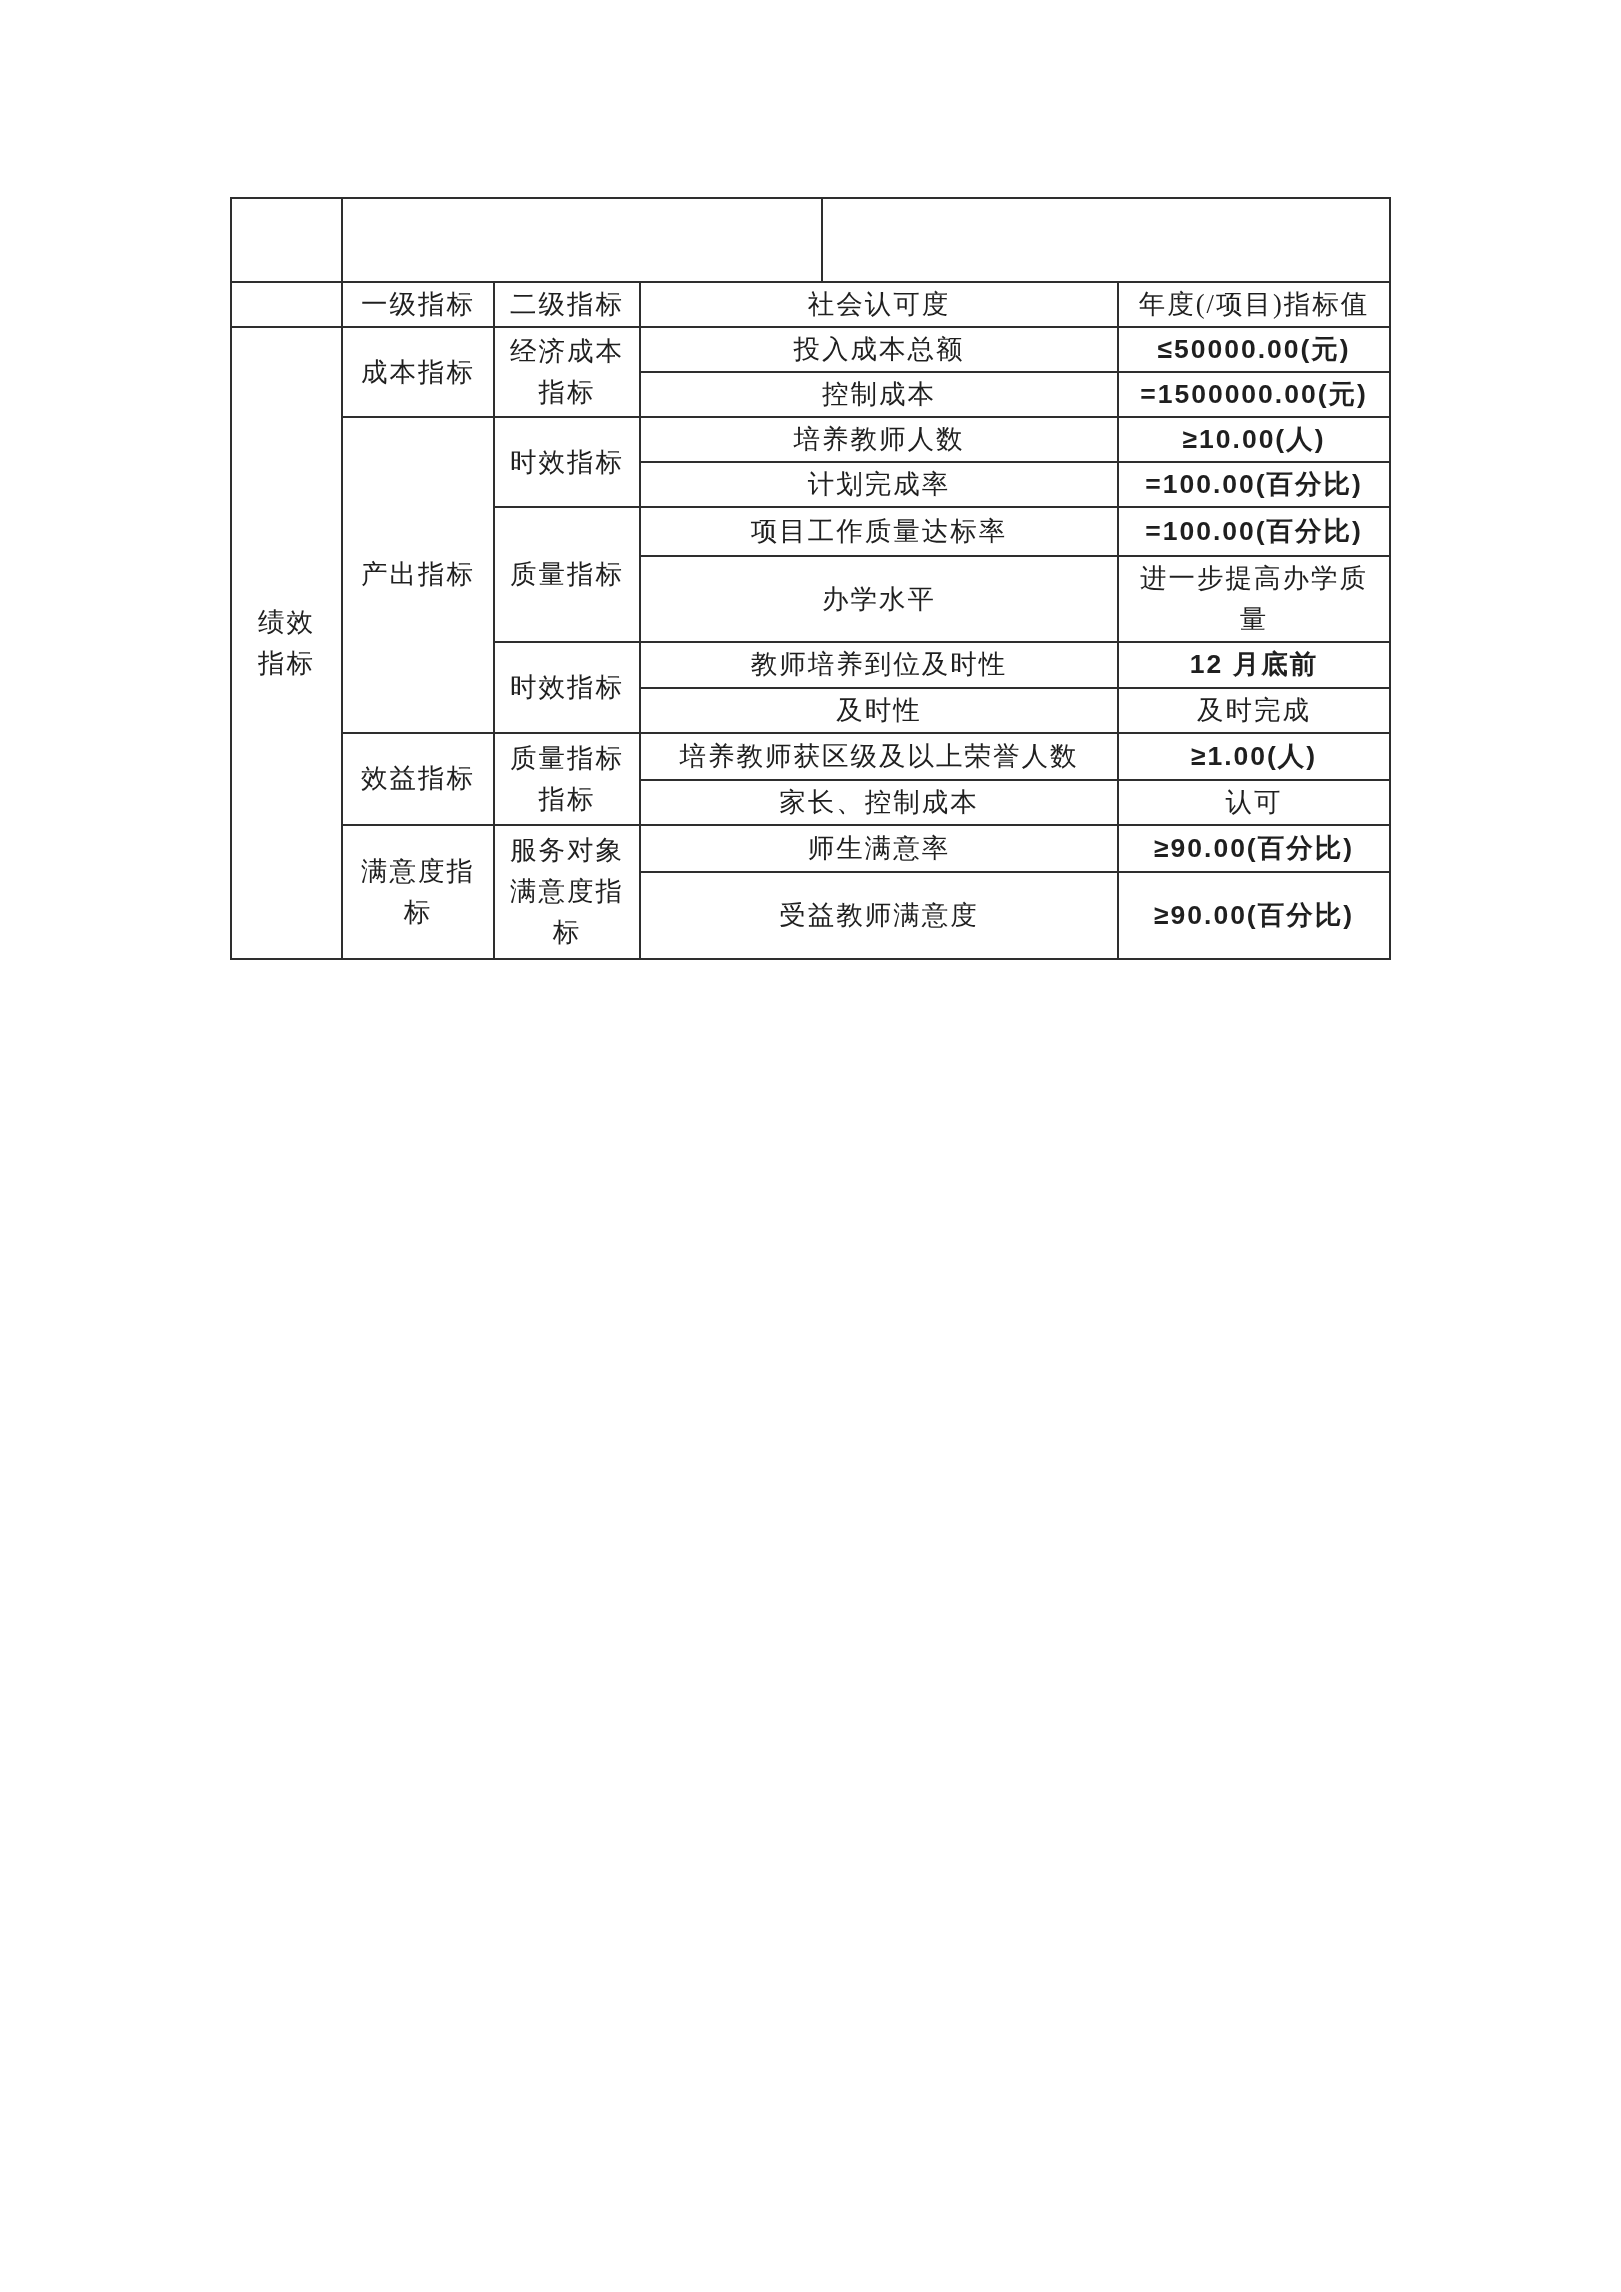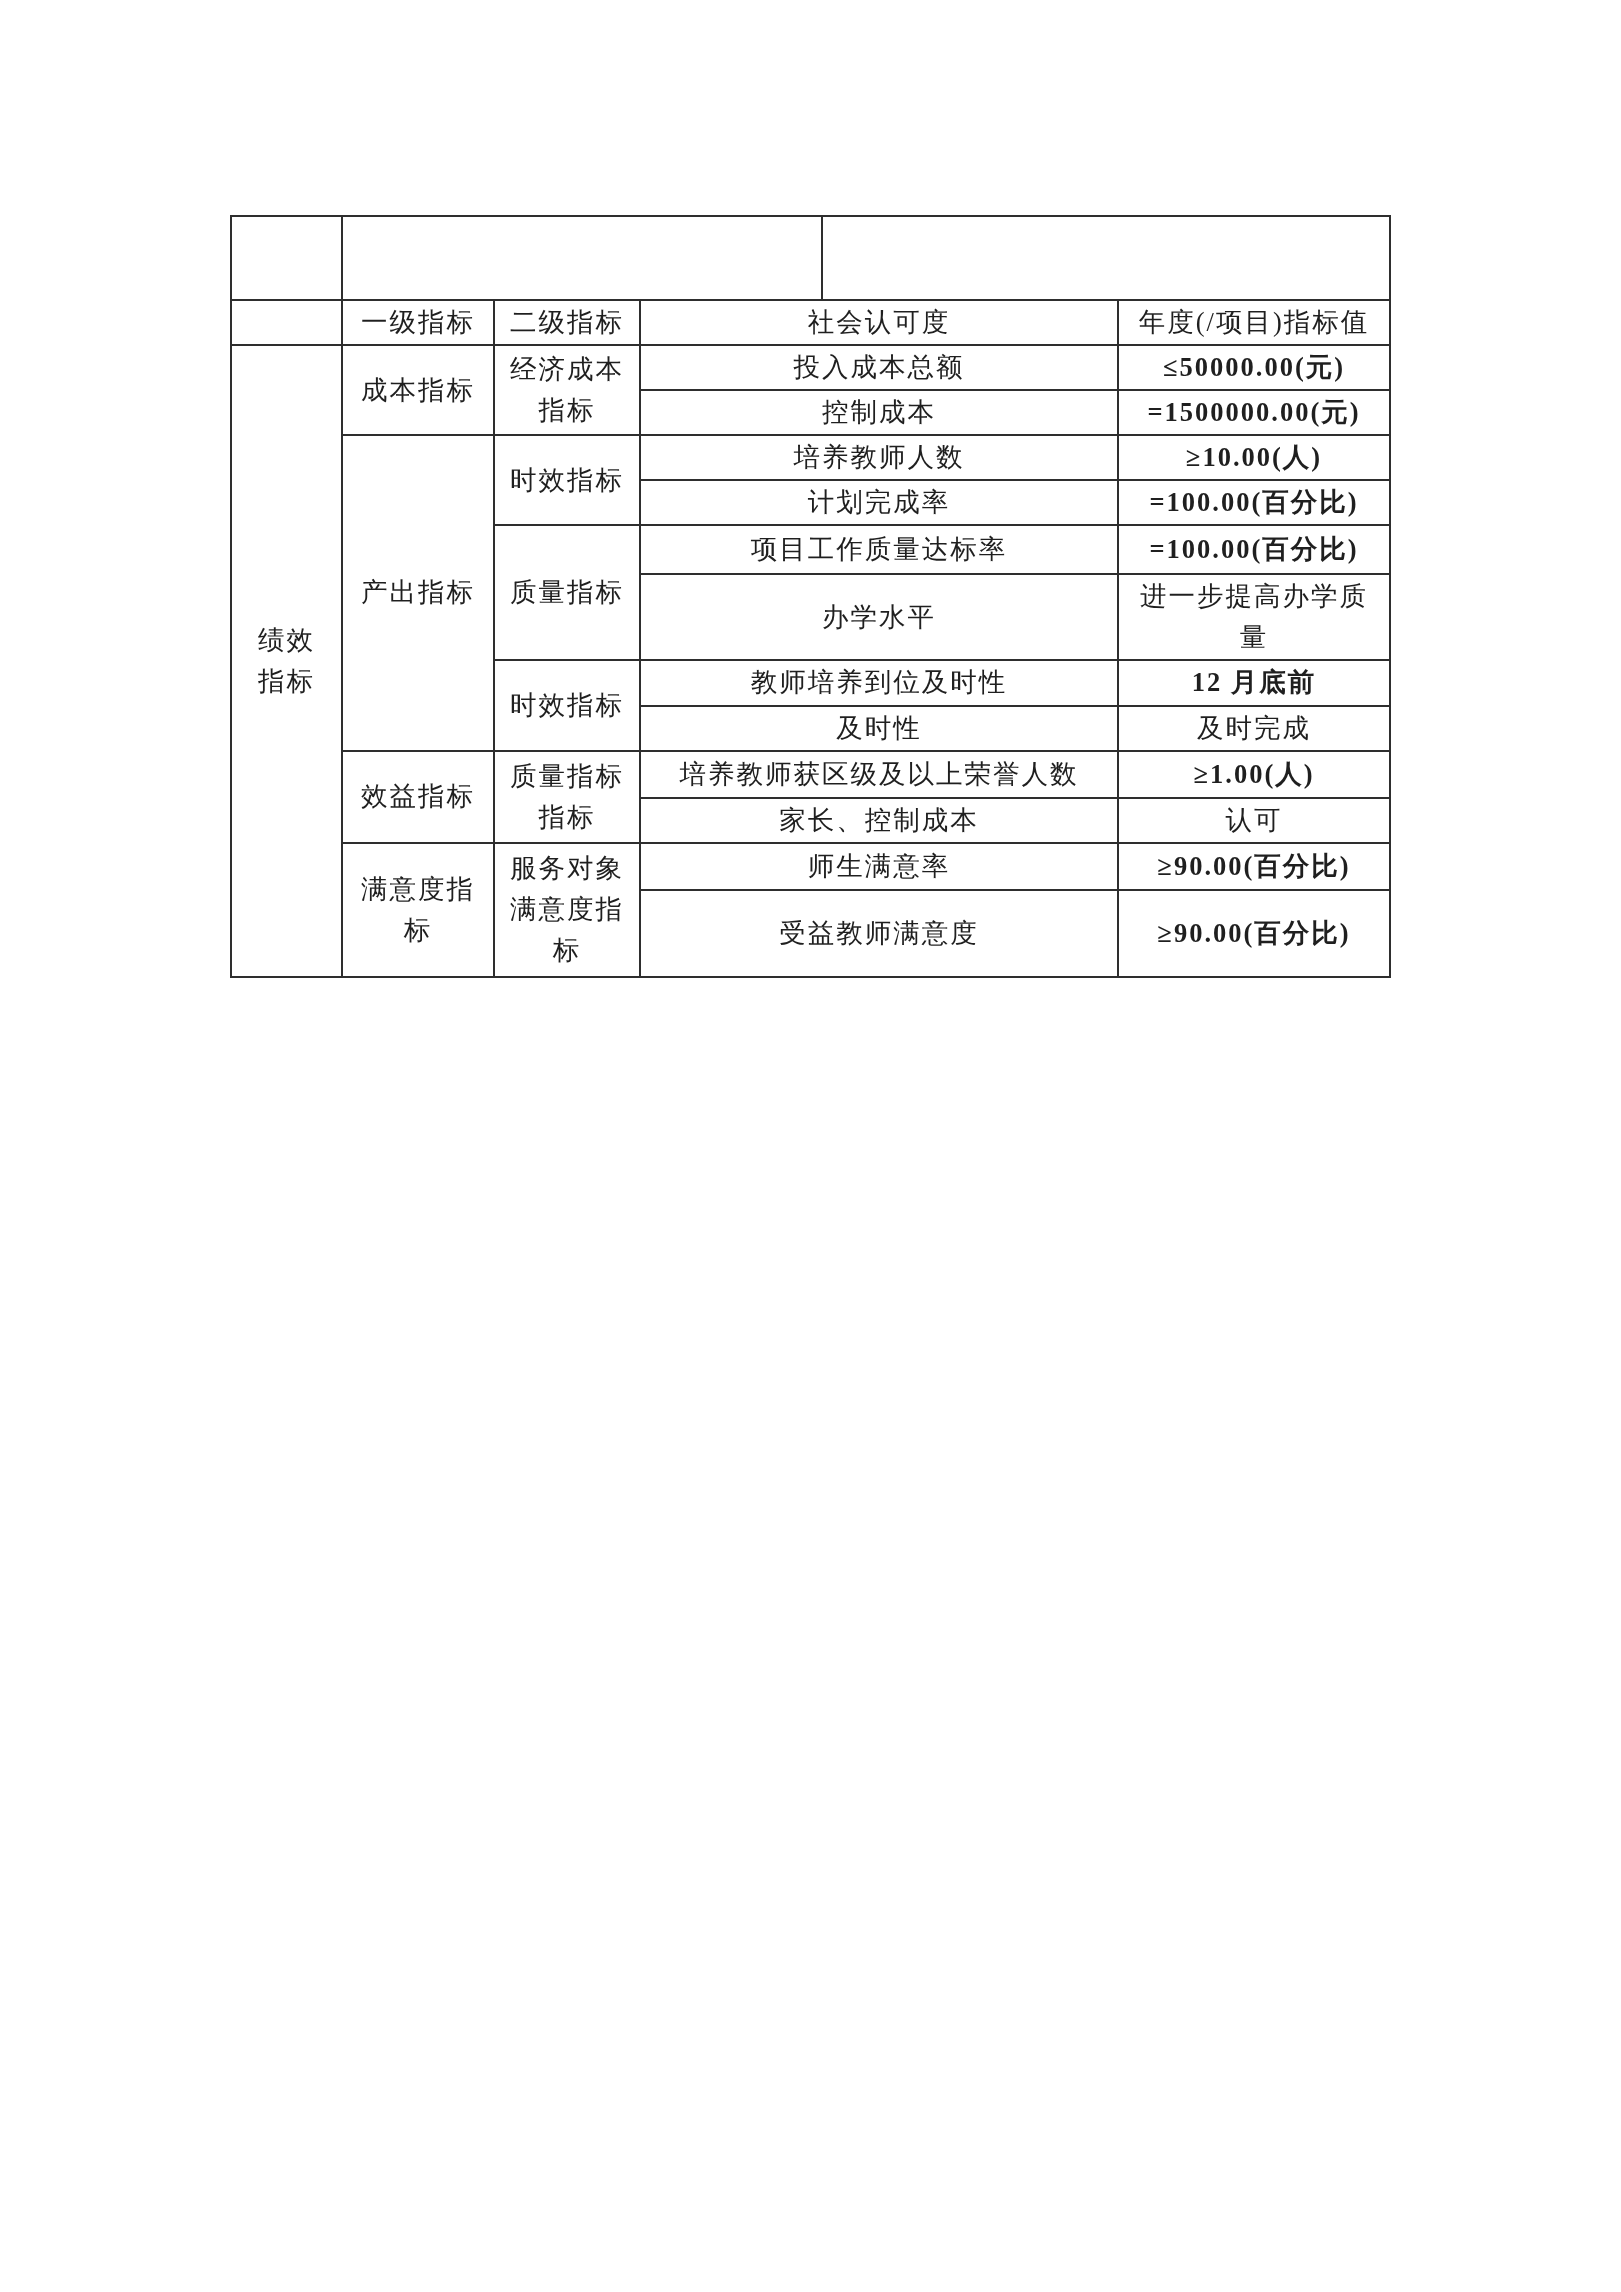--- a/index.html
+++ b/index.html
@@ -11,39 +11,39 @@
     position: relative;
     width: 1621px;
     height: 2293px;
     background: #ffffff;
     overflow: hidden;
     font-family: "Liberation Serif", "DejaVu Serif", serif;
   }
   table.indicator-table {
     position: absolute;
     left: 230px;
-    top: 215px;
+    top: 197px;
     width: 1160px;
     border-collapse: collapse;
     table-layout: fixed;
     color: #1f1f1f;
   }
   table.indicator-table td {
     border: 2px solid #2e2e2e;
     text-align: center;
     vertical-align: middle;
     white-space: pre-line;
     font-size: 26.5px;
     letter-spacing: 2px;
     line-height: 1.55;
     padding: 1px 3.9px;
     overflow: hidden;
   }
   td.val {
-    font-family: Liberation Serif, serif;
+    font-family: Liberation Sans, sans-serif;
     font-weight: 700;
     font-size: 25.5px;
     letter-spacing: 0.5px;
   }
   td.hdr {
     font-size: 26.5px;
   }
 </style>
 </head>
 <body>

